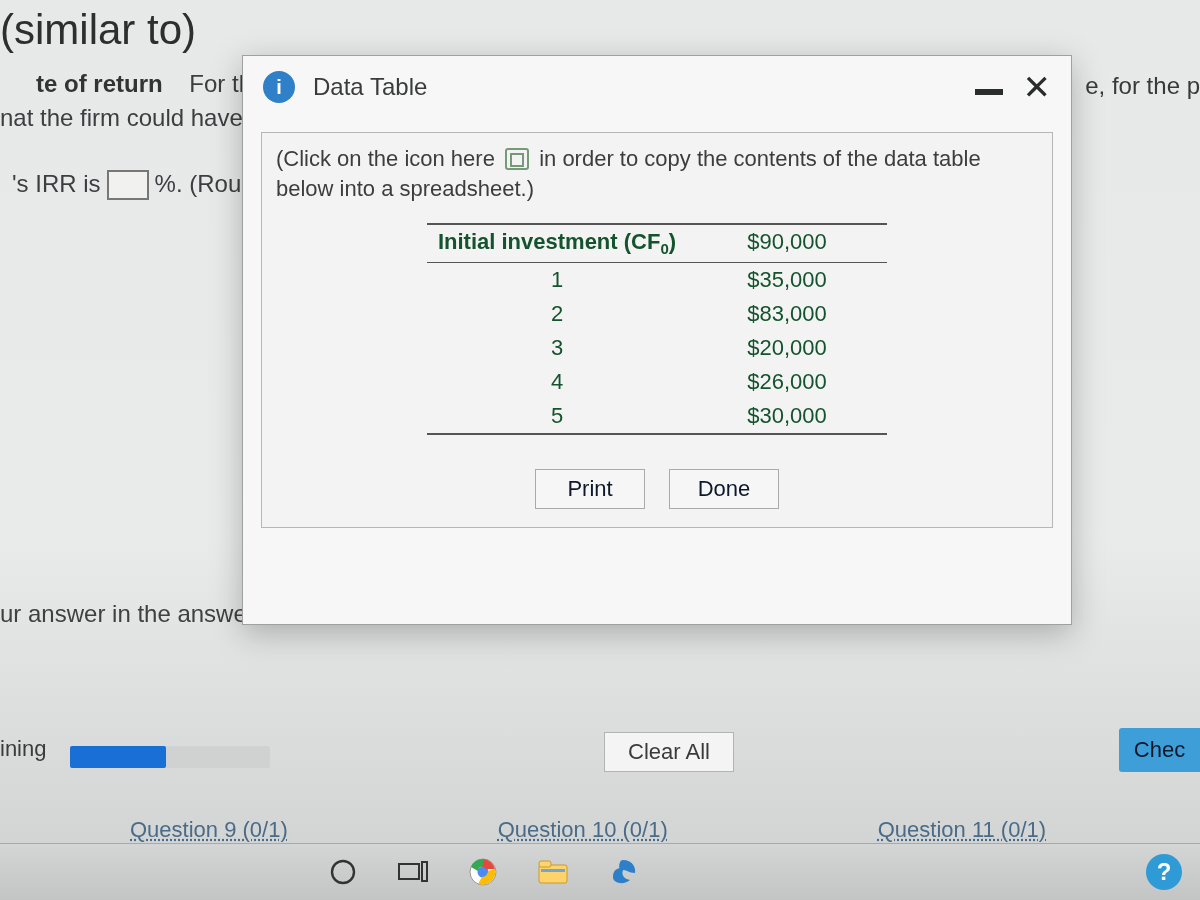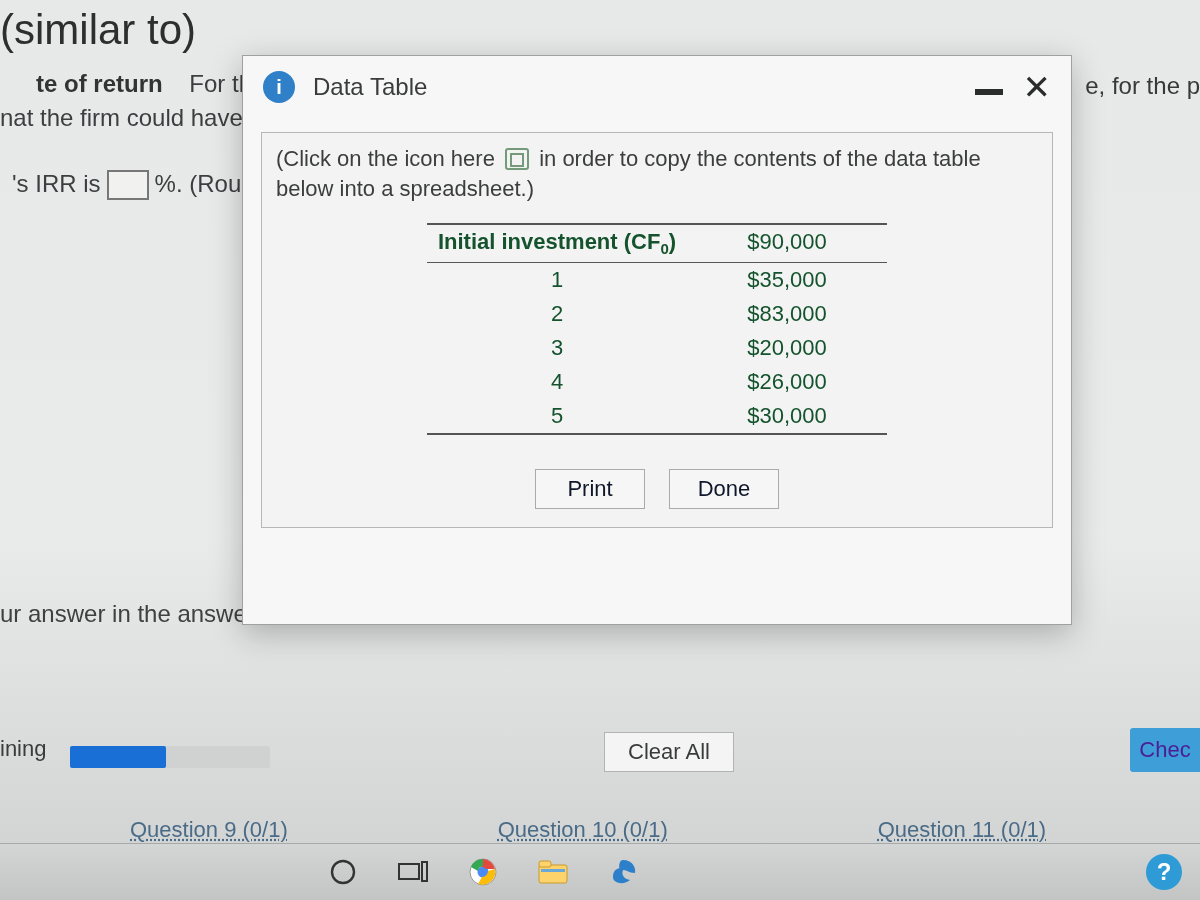--- a/index.html
+++ b/index.html
@@ -32,22 +32,22 @@
     background:#d0d2d1; border-radius:2px;
   }
   .progress-fill { width:48%; height:100%; background:#1a6fd6; border-radius:2px;}
   .clear-all-btn {
     position:absolute; left:604px; bottom:128px;
     width:130px; height:40px; background:#f3f4f3;
     border:1px solid #b2b4b3; font-size:22px; color:#3a3c3c;
     display:flex; align-items:center; justify-content:center; cursor:pointer;
   }
   .check-btn {
-    position:absolute; right:0; bottom:128px; height:44px; width:70px;
-    background:#3e9ed8; color:#4c1d95; font-size:22px;
+    position:absolute; right:0; bottom:128px; height:44px; width:81px;
+    background:#3e9ed8; color:#0f172a; font-size:22px;
     display:flex; align-items:center; justify-content:center; cursor:pointer;
     border-radius:3px 0 0 3px;
   }
   .qnav {
     position:absolute; left:0; right:0; bottom:56px; height:50px;
     display:flex; align-items:flex-end; font-size:22px; color:#4a6b87;
     padding-left:130px; gap:210px;
     border-bottom:1px solid #a7a9a8;
     overflow:hidden;
   }

